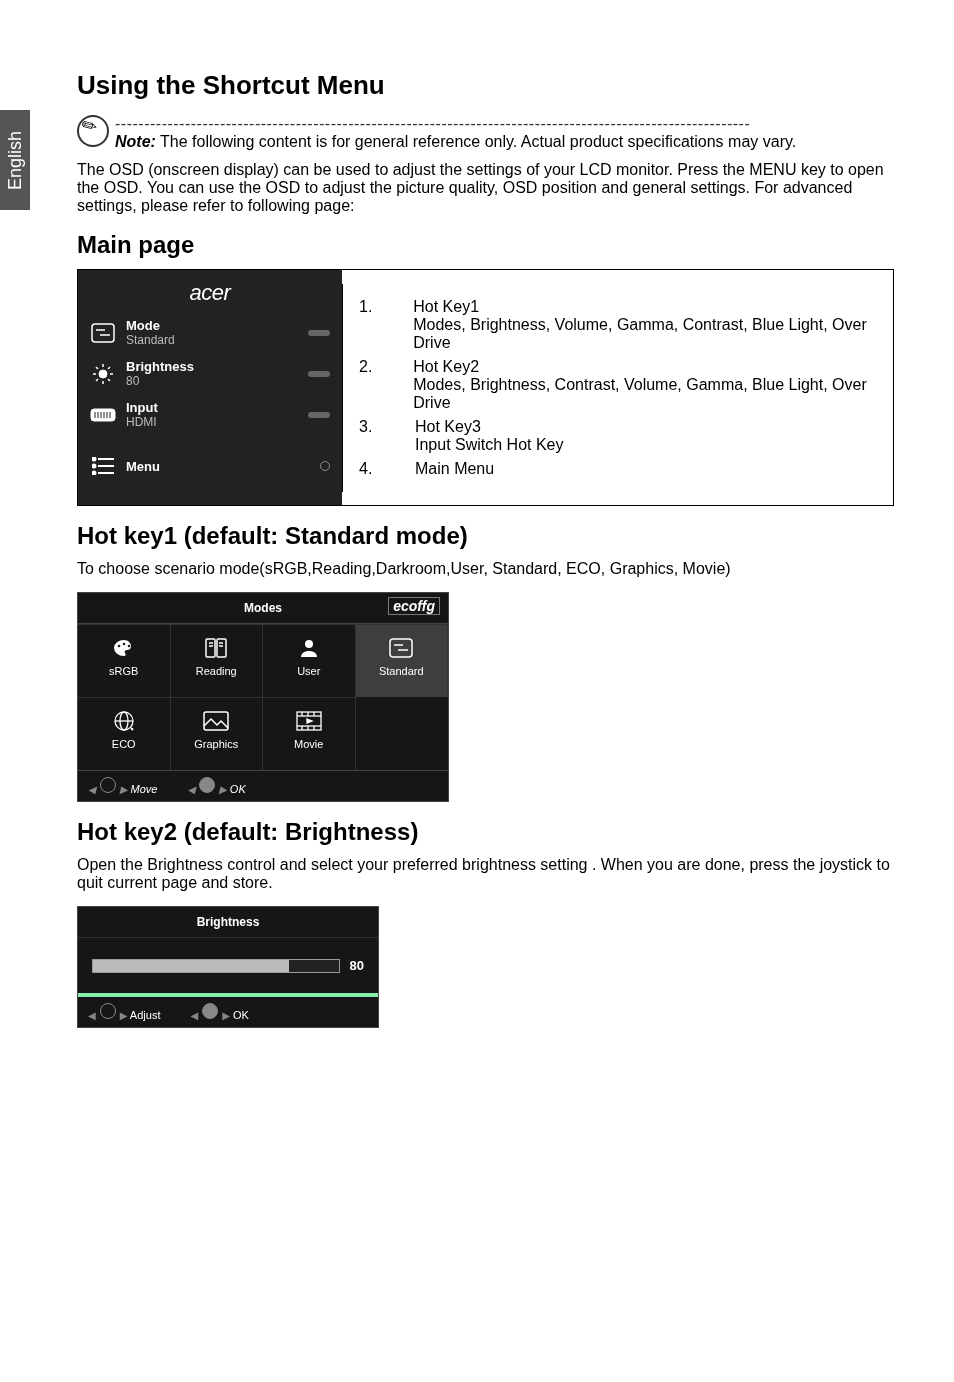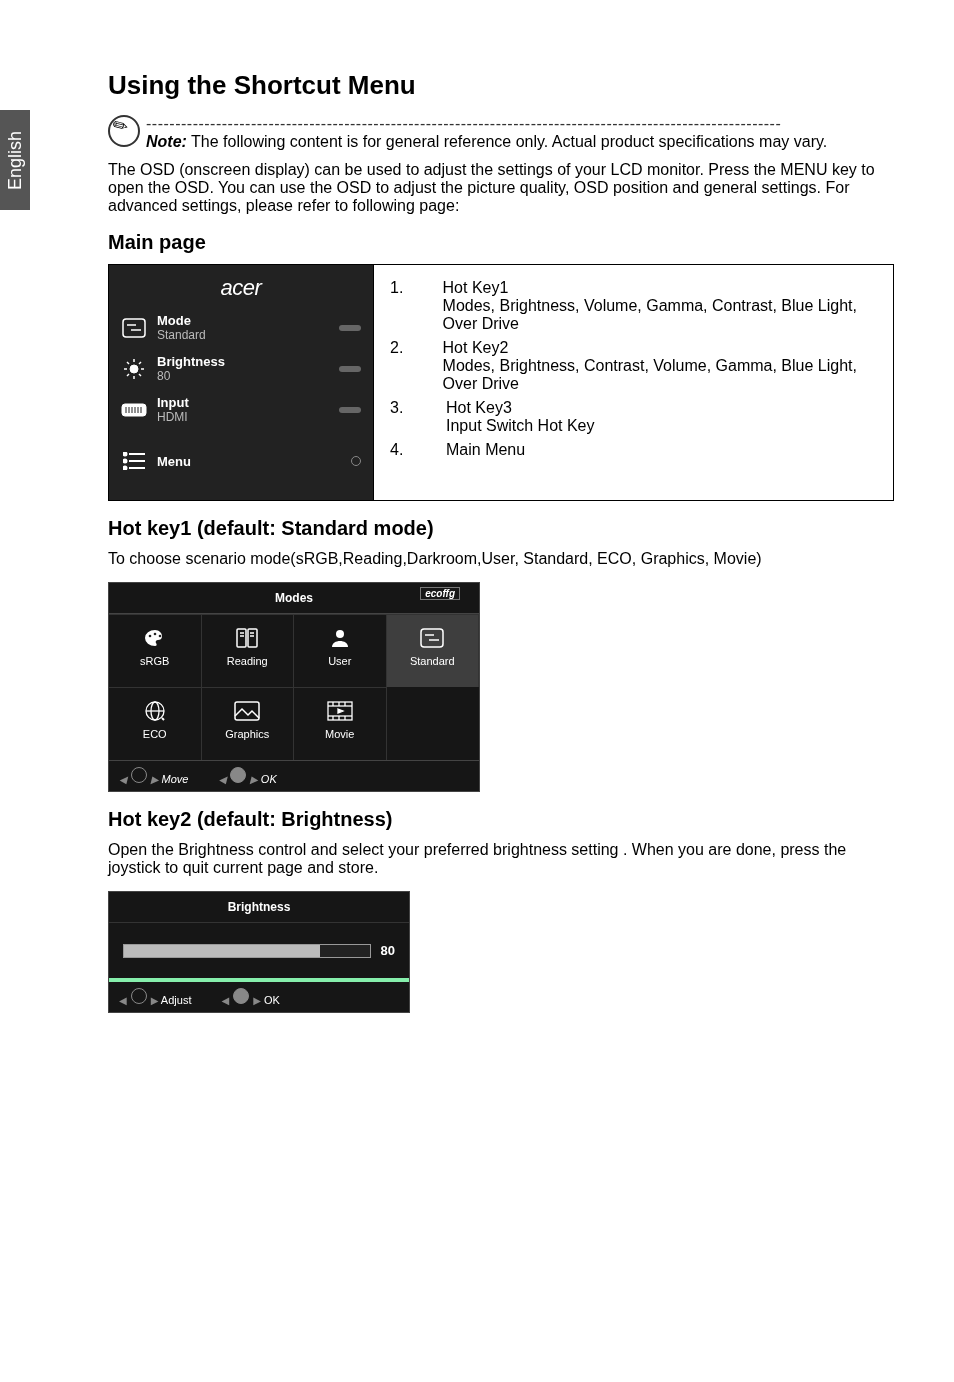--- a/index.html
+++ b/index.html
@@ -22,28 +22,28 @@
     background: #555;
     color: #fff;
     writing-mode: vertical-rl;
     transform: rotate(180deg);
     display: flex;
     align-items: center;
     justify-content: center;
     font-size: 18px;
   }
   .content {
-    margin-left: 48px;
+    margin-left: 17px;
   }
   h1 {
     font-size: 26px;
     margin: 0 0 14px 0;
   }
   h2 {
-    font-size: 20px;
+    font-size: 24px;
     margin: 16px 0 10px 0;
   }
   .note-row {
     display: flex;
     align-items: flex-start;
     gap: 6px;
     margin-bottom: 10px;
   }
   .note-icon {
     width: 28px;
@@ -71,20 +71,21 @@
   }
   .para {
     font-size: 16px;
     margin: 8px 0 14px 0;
   }
   
   .main-row {
     border: 1px solid #000;
     display: flex;
     margin-bottom: 16px;
+    align-items: center;
   }
   .osd-quick {
     width: 240px;
     background: #222;
     color: #fff;
     padding: 10px 12px 18px 12px;
   }
   .osd-quick .brand {
     font-style: italic;
     font-size: 22px;
@@ -129,25 +130,25 @@
     align-items: center;
     justify-content: center;
     padding: 8px 6px;
     border-bottom: 1px solid #444;
     font-size: 12px;
     font-weight: bold;
     position: relative;
   }
   .modes-header .ec {
     position: absolute;
-    right: 19px;
+    right: 8px;
     top: 4px;
     border: 1px solid #777;
     padding: 0 4px;
-    font-size: 10px;
+    font-size: 14px;
     font-style: italic;
   }
   .modes-grid {
     display: grid;
     grid-template-columns: repeat(4, 1fr);
   }
   .mode-cell {
     text-align: center;
     padding: 10px 4px 20px 4px;
     border-top: 1px solid #333;

